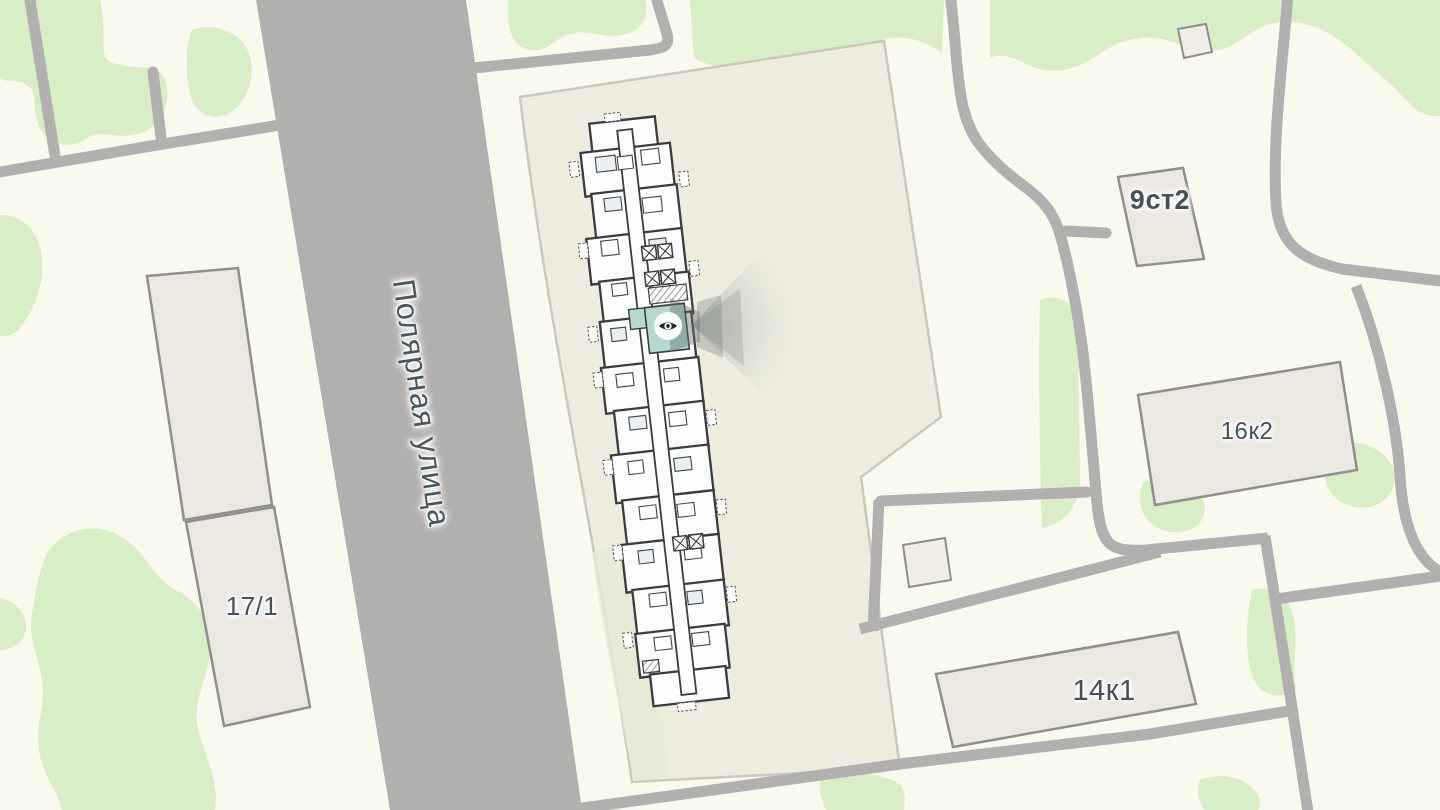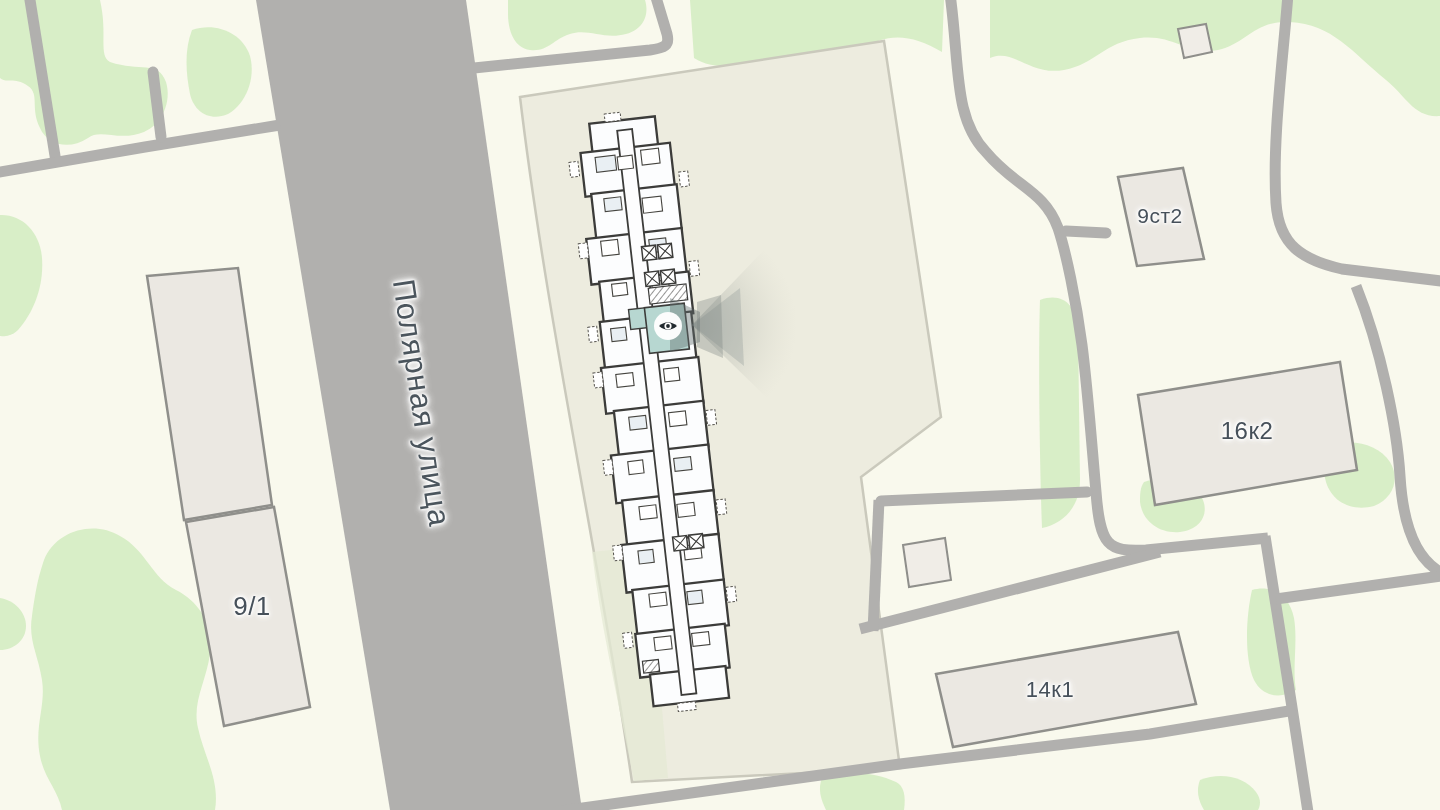--- a/index.html
+++ b/index.html
@@ -21,23 +21,23 @@
   .road-cap{stroke-linecap:round;}
   .bld{fill:var(--building-fill);stroke:var(--building-border);stroke-width:2.5;stroke-linejoin:miter;}
   .bld-small{fill:#f0ede7;stroke:var(--building-border);stroke-width:2;}
   .map-label{
     position:absolute;transform:translate(-50%,-50%);
     color:var(--label-text);white-space:nowrap;letter-spacing:.5px;
     text-shadow:0 0 3px #fff,0 0 3px #fff,0 0 5px #fff,0 0 5px #fff,0 0 8px #fff,0 0 10px #fff;
     user-select:none;
   }
   .lbl-17{left:252px;top:606px;font-size:26px;}
-  .lbl-9{left:1160px;top:216px;font-size:21px;}
+  .lbl-9{left:1160px;top:200px;font-size:27px;font-weight:bold;}
   .lbl-16{left:1247px;top:431px;font-size:24px;}
-  .lbl-14{left:1050px;top:690px;font-size:22px;}
+  .lbl-14{left:1104px;top:690px;font-size:29px;}
   .lbl-street{
     left:421px;top:403px;font-size:31px;letter-spacing:1px;color:#4b555d;
     transform:translate(-50%,-50%) rotate(81.5deg);
   }
 </style>
 </head>
 <body>
 
 <div class="stage">
 
@@ -188,18 +188,18 @@
     <circle r="14" fill="#ffffff" opacity="0.95"></circle>
     <g>
       <path d="M -9,0 Q 0,-7.5 9,0 Q 0,7.5 -9,0 Z" fill="#20292e"></path>
       <circle r="3.6" fill="#ffffff"></circle>
       <circle r="1.9" fill="#20292e"></circle>
     </g>
   </g>
 </svg>
 
 <div class="map-label lbl-street">Полярная улица</div>
-<div class="map-label lbl-17">9/1</div>
+<div class="map-label lbl-17">17/1</div>
 <div class="map-label lbl-9">9ст2</div>
 <div class="map-label lbl-16">16к2</div>
 <div class="map-label lbl-14">14к1</div>
 
 </div>
 
 </body></html>

